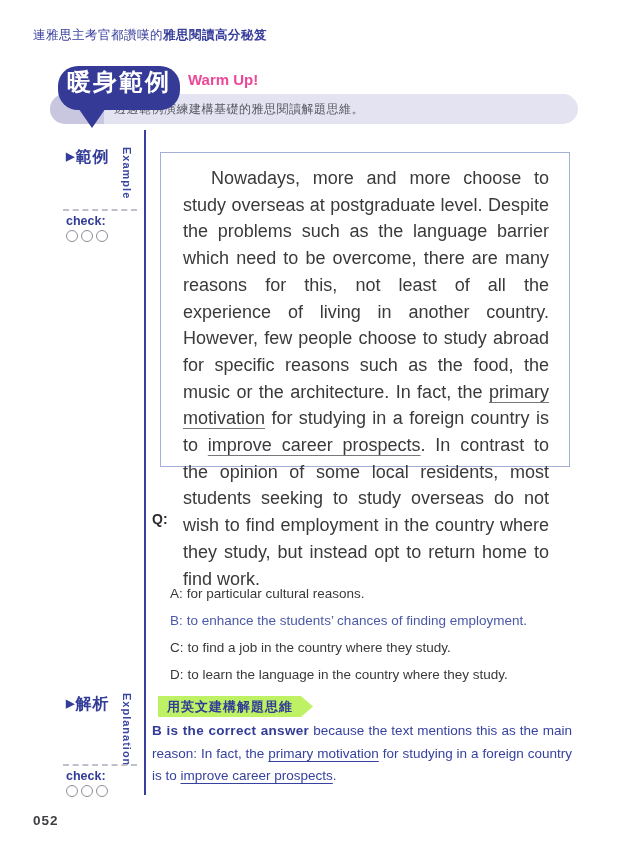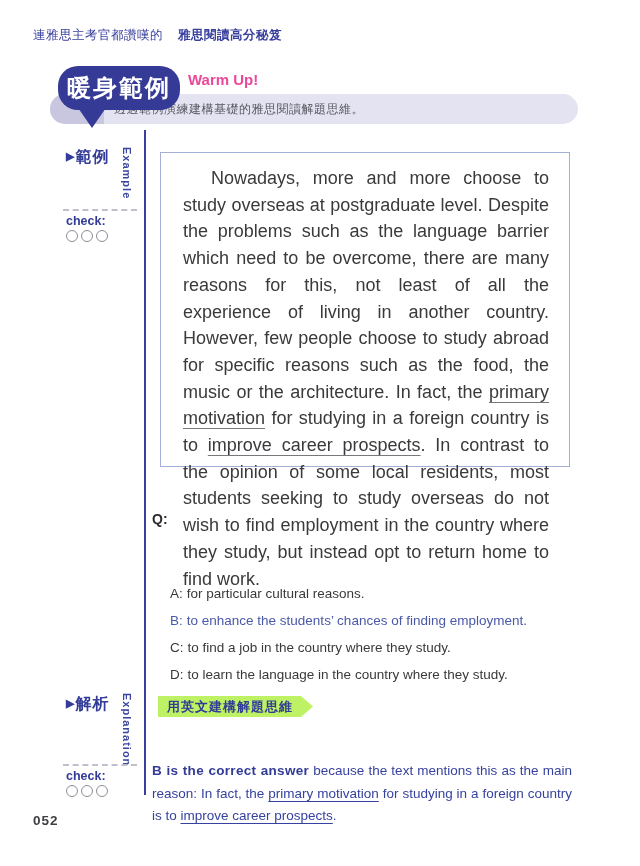--- a/index.html
+++ b/index.html
@@ -12,27 +12,27 @@
     color: #3a3a3c;
   }
   .abs { position: absolute; }
 
   
   .book-title {
     left: 33px; top: 27px;
     font-size: 12.5px; letter-spacing: 0.5px;
     color: #383f9c; white-space: nowrap;
   }
-  .book-title .bt-bold { font-weight: bold; margin-left: 15px; }
+  .book-title .bt-bold { font-weight: bold; }
 
   
   .bubble {
     left: 58px; top: 66px; width: 122px; height: 44px;
     background: #353a96; border-radius: 20px;
-    display: flex; align-items: center; justify-content: center;
+    display: flex; justify-content: center;
     z-index: 3;
   }
   .bubble-label {
     color: #ffffff; font-weight: bold; font-size: 24px;
     letter-spacing: 2px; white-space: nowrap;
   }
   .bubble-tail { left: 74px; top: 105px; z-index: 3; }
   .warmup-en {
     left: 188px; top: 71px;
     font-size: 15px; font-weight: bold; color: #ec4899;
@@ -118,21 +118,20 @@
     background: #bef264; color: #323c96;
     font-size: 13px; font-weight: bold; letter-spacing: 1px;
     line-height: 21px; padding: 0 20px 0 9px;
     clip-path: polygon(0 0, calc(100% - 12px) 0, 100% 50%, calc(100% - 12px) 100%, 0 100%);
     white-space: nowrap;
   }
   .expl-text {
     left: 152px; top: 720px; width: 420px;
     font-size: 13.5px; line-height: 22.6px; color: #3642a0;
     text-align: justify;
-    margin-top: 40px;
   }
   .expl-text .lead { font-weight: bold; color: #323c96; letter-spacing: 0.3px; }
   .expl-text .u {
     text-decoration: underline;
     text-underline-offset: 3px;
     text-decoration-thickness: 1px;
   }
 
   
   .page-num {

